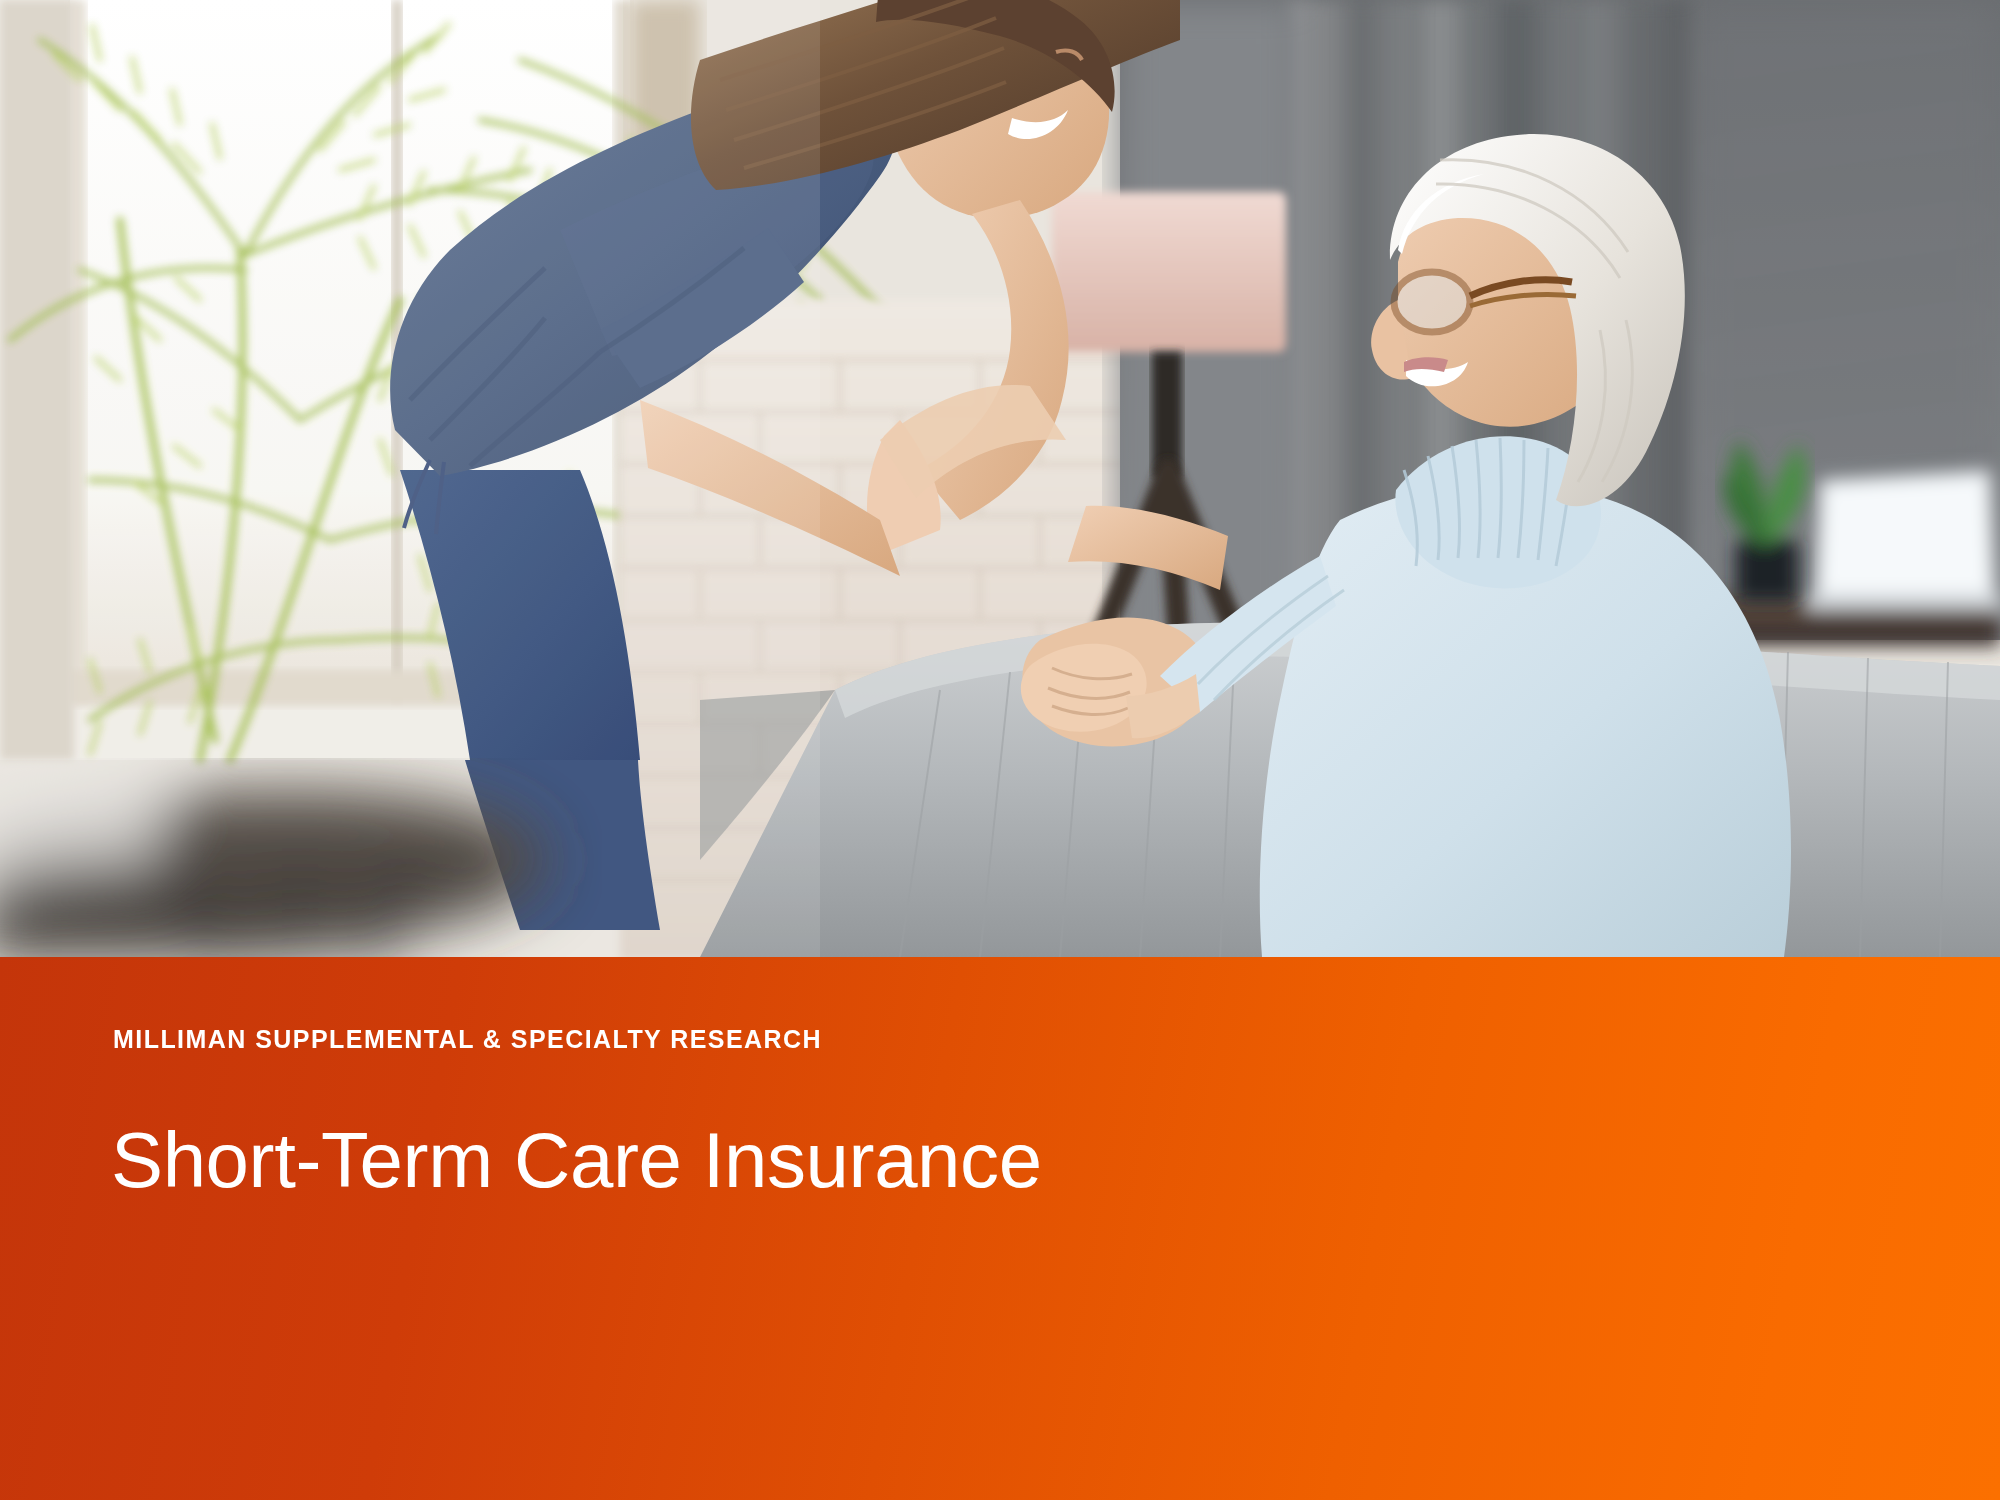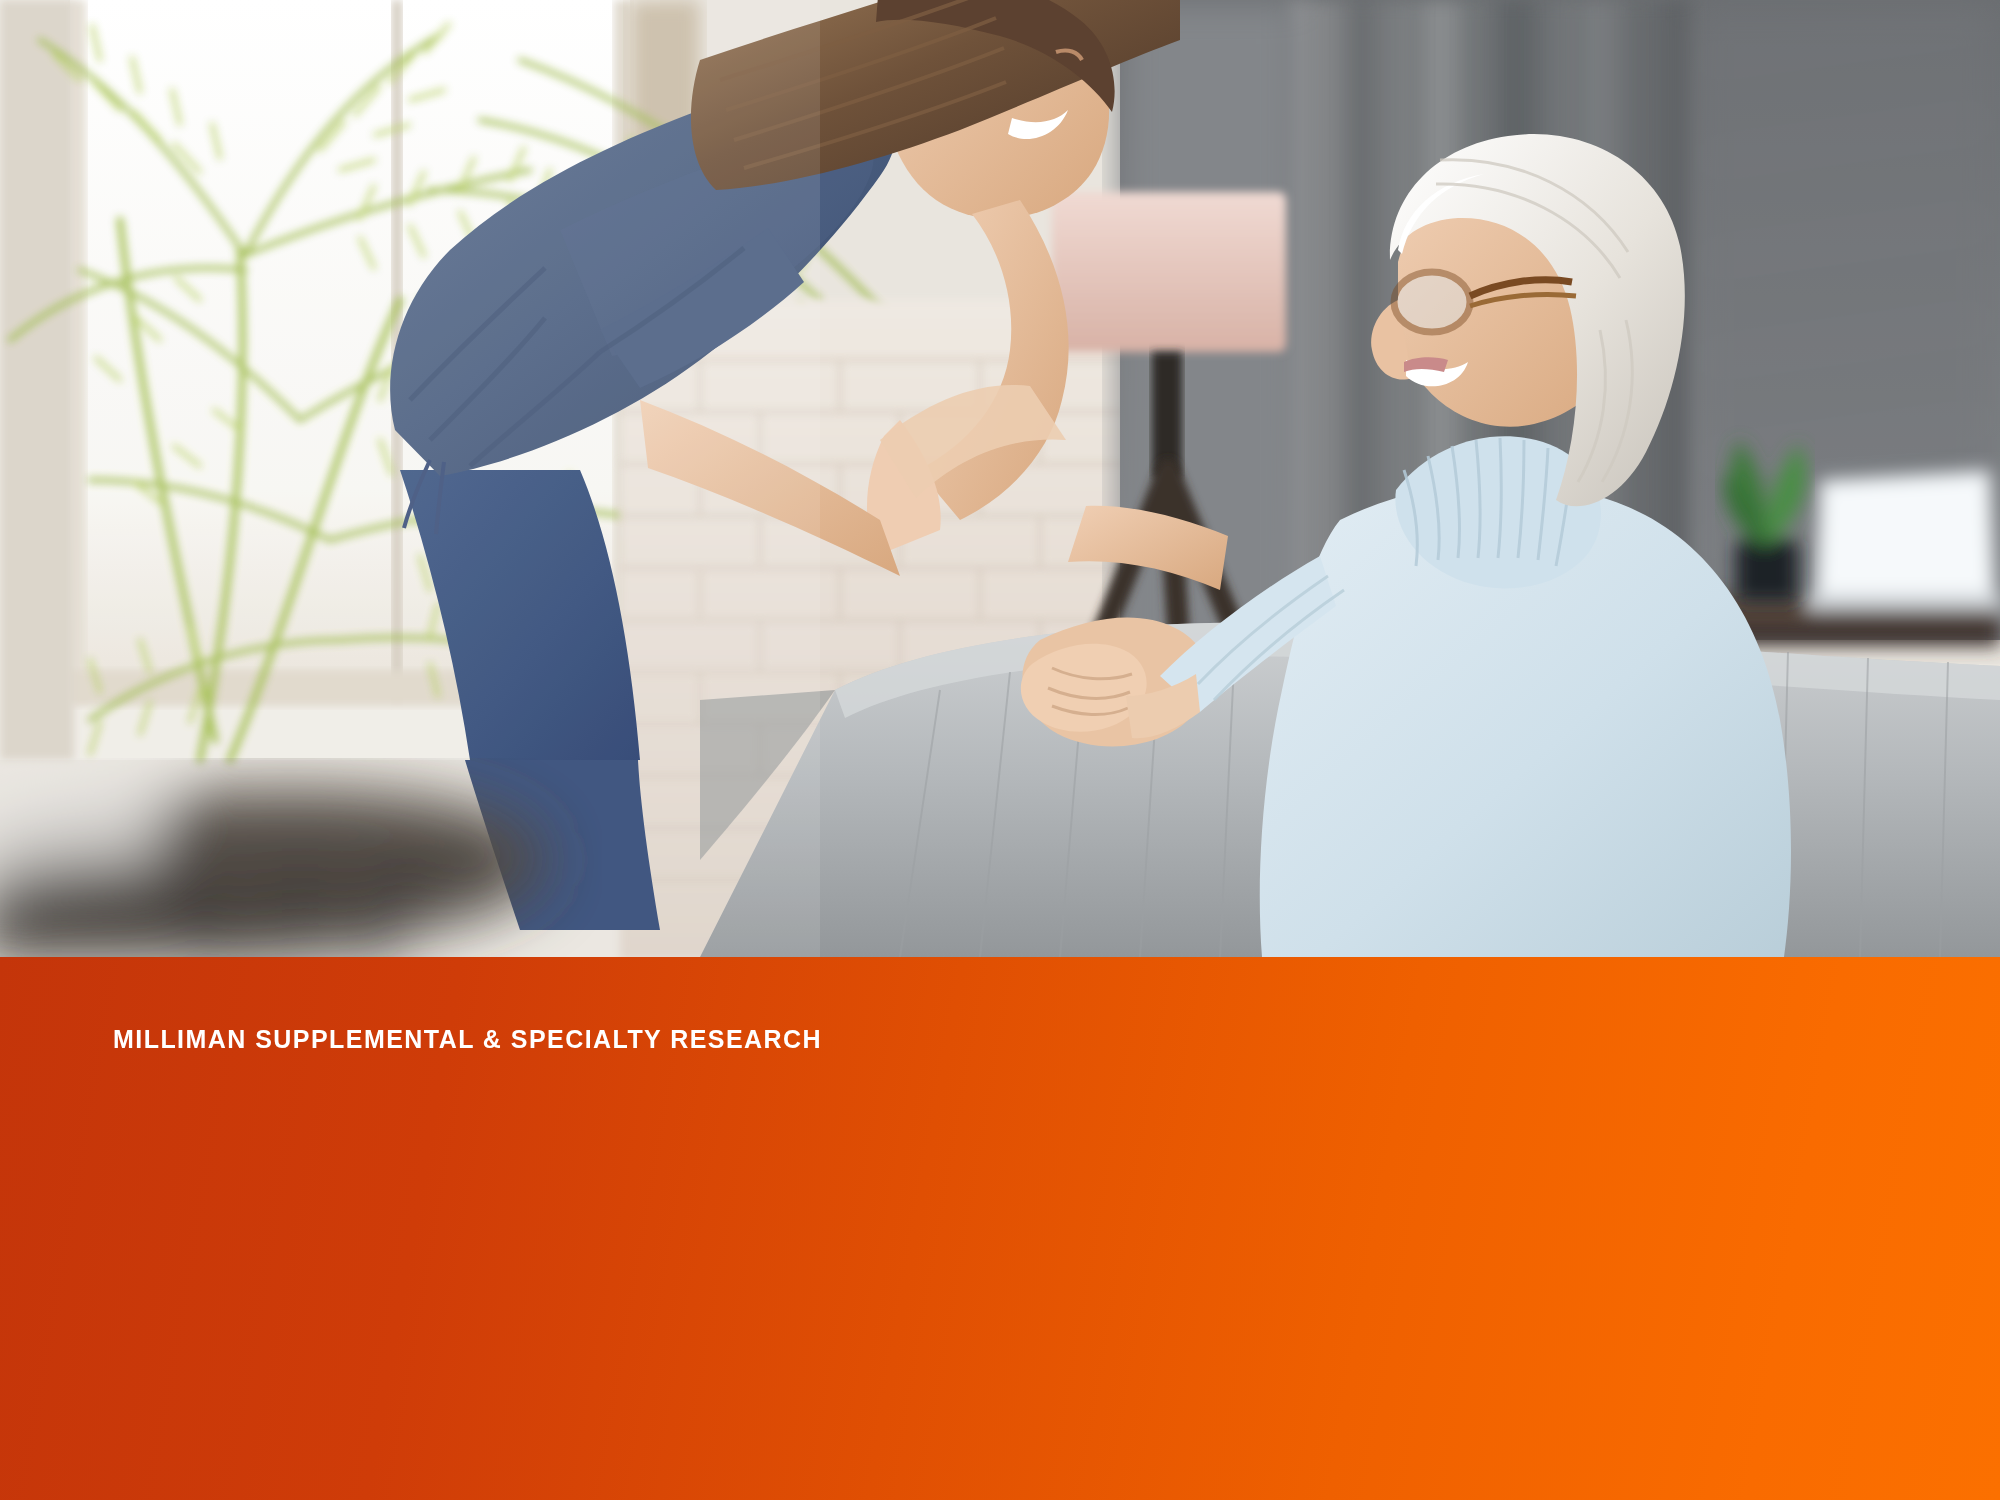--- a/index.html
+++ b/index.html
@@ -427,15 +427,16 @@
 
       <rect x="0" y="0" width="820" height="957" fill="#ffffff" opacity="0.10"></rect>
     </svg>
   </div>
 
   <div id="title-band"></div>
 
   <div id="eyebrow">MILLIMAN SUPPLEMENTAL &amp; SPECIALTY RESEARCH</div>
 
   <div id="cover-title">
+    <span class="tline">Short-Term Care Insurance</span>
   </div>
 
 </div>
 
 </body></html>

